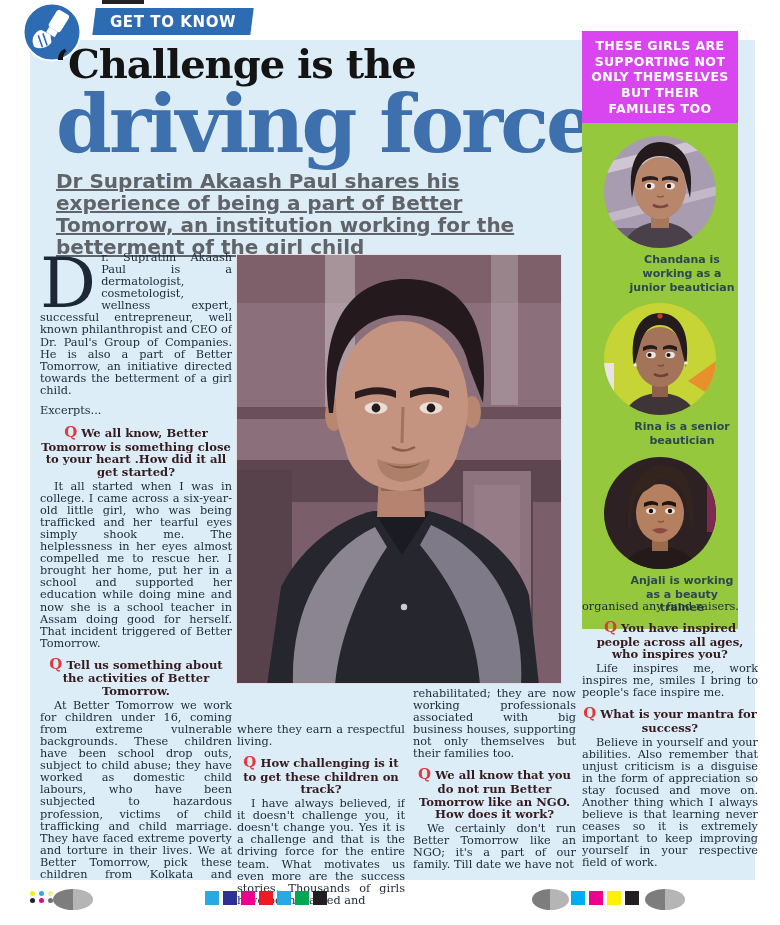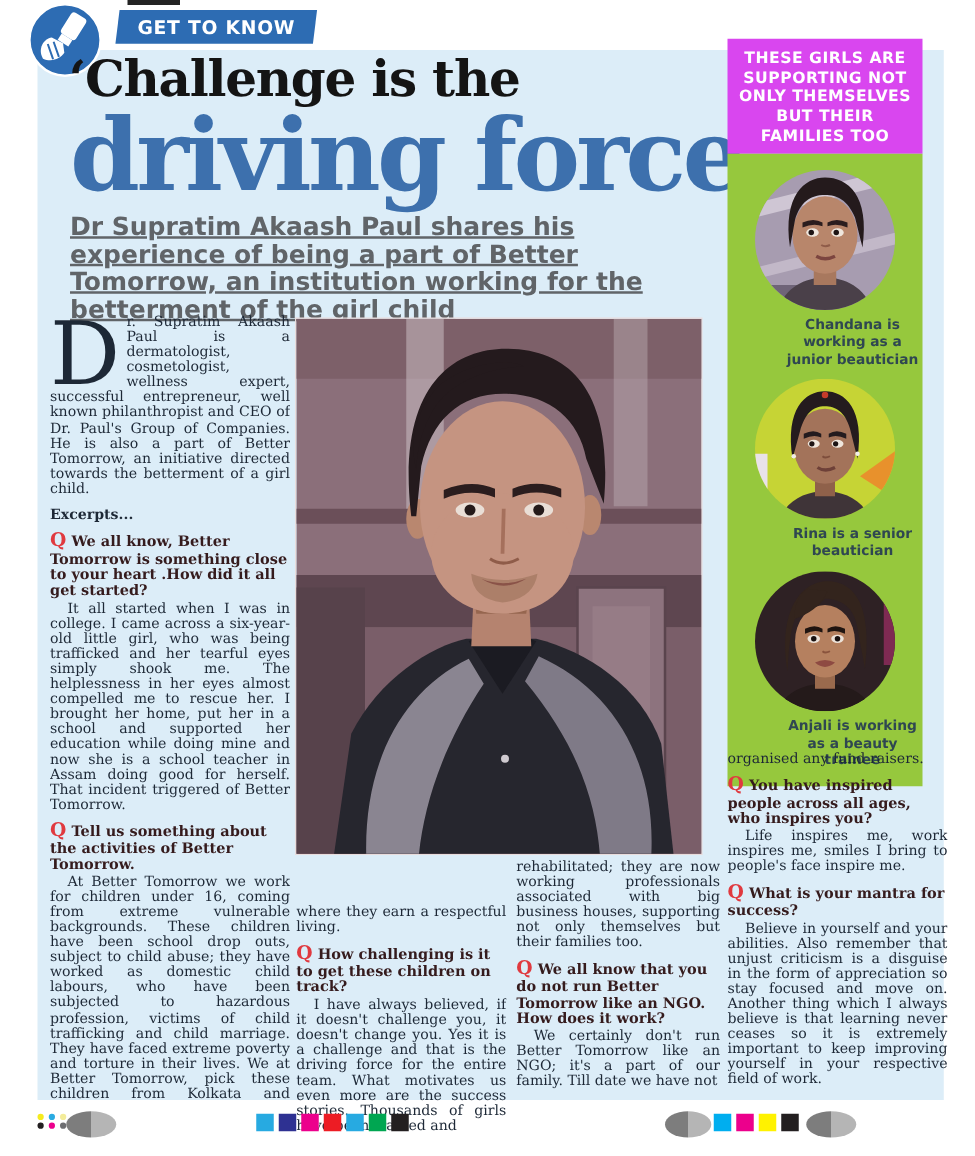--- a/index.html
+++ b/index.html
@@ -25,23 +25,23 @@
   .col{position:absolute;font:11.3px/1.07 "DejaVu Serif",serif;color:#1d2836;
        text-align:justify;overflow:hidden;}
   #col1{left:40px;top:252px;width:192px;height:628px;}
   #col2{left:237px;top:688px;width:168px;height:192px;margin-top:36px;}
   #col3{left:413px;top:688px;width:163px;height:192px;}
   #col4{left:582px;top:601px;width:176px;height:279px;}
   .col p{margin:0;}
   .intro{margin-bottom:8px !important;}
   .dropcap{float:left;font:70px/0.78 "DejaVu Serif",serif;color:#1d2836;
            padding:4px 5px 0 0;}
-  .excerpts{font-weight:bold;margin-bottom:7px !important;}
+  .excerpts{font-weight:normal;margin-bottom:7px !important;}
   .question{font-weight:bold;color:#351b1d;margin:6px 0 2px !important;
-            font-size:11.6px;line-height:1.1;text-align:left;}
+            font-size:11.6px;line-height:1.1;text-align:center;}
   .qmark{color:#e0393f;font-size:15px;font-weight:bold;}
   .answer{text-indent:14px;}
   .carry{text-indent:0;}
 
   
   #photo{position:absolute;left:236px;top:254px;width:326px;height:430px;
          border:1px solid #e9dcdc;box-sizing:border-box;overflow:hidden;}
   #photo svg{display:block;}
 
   

